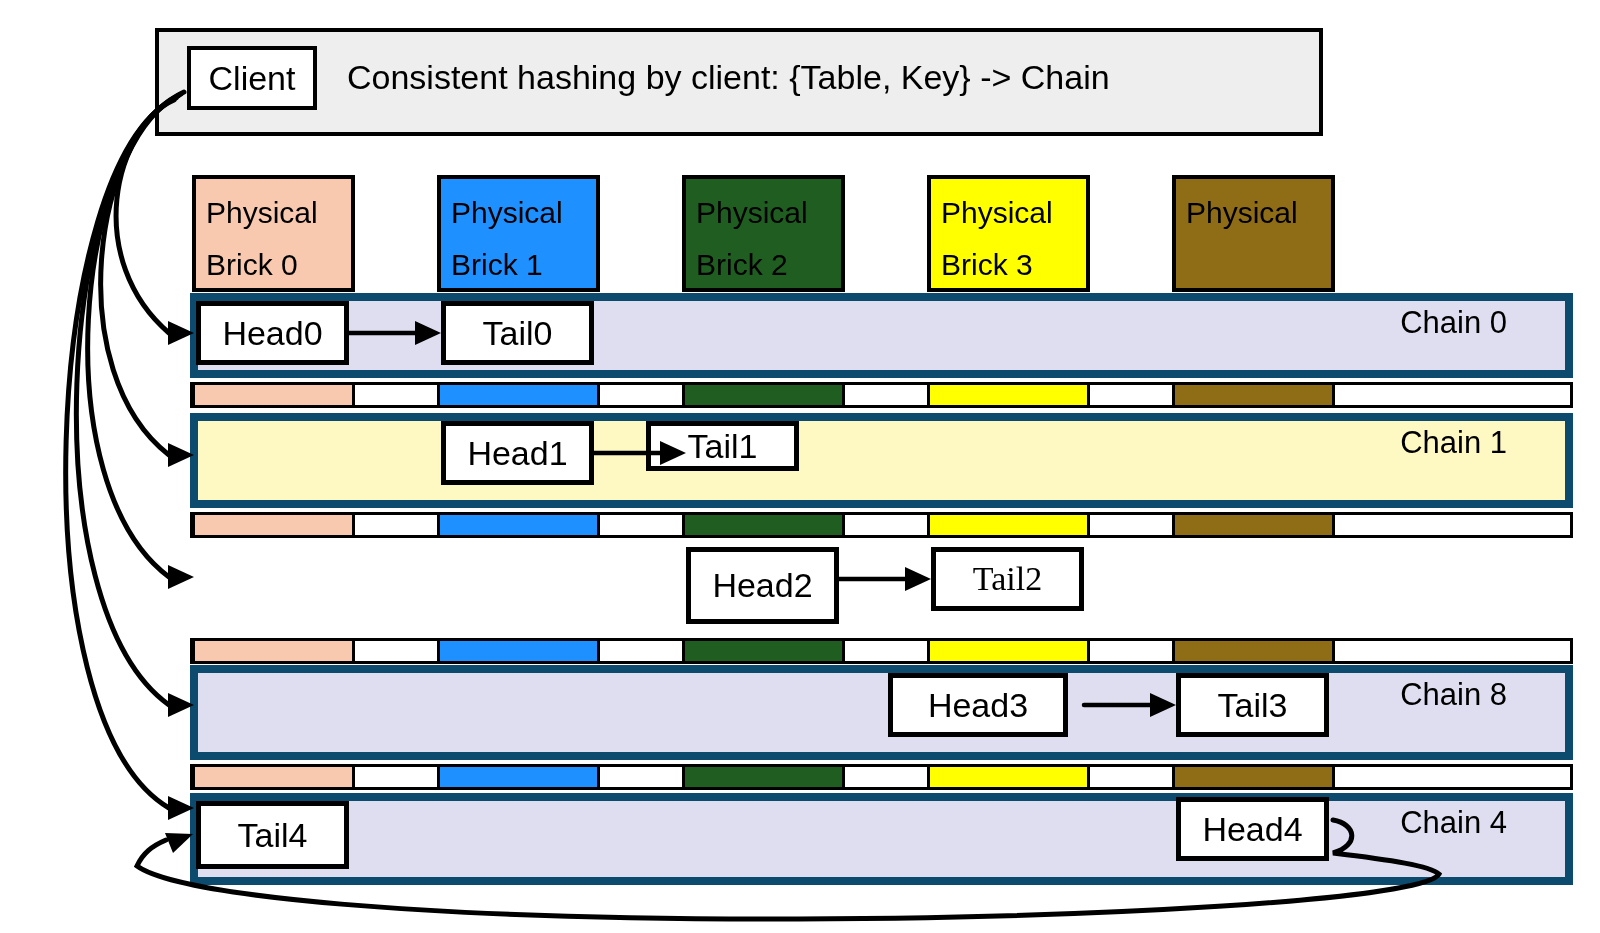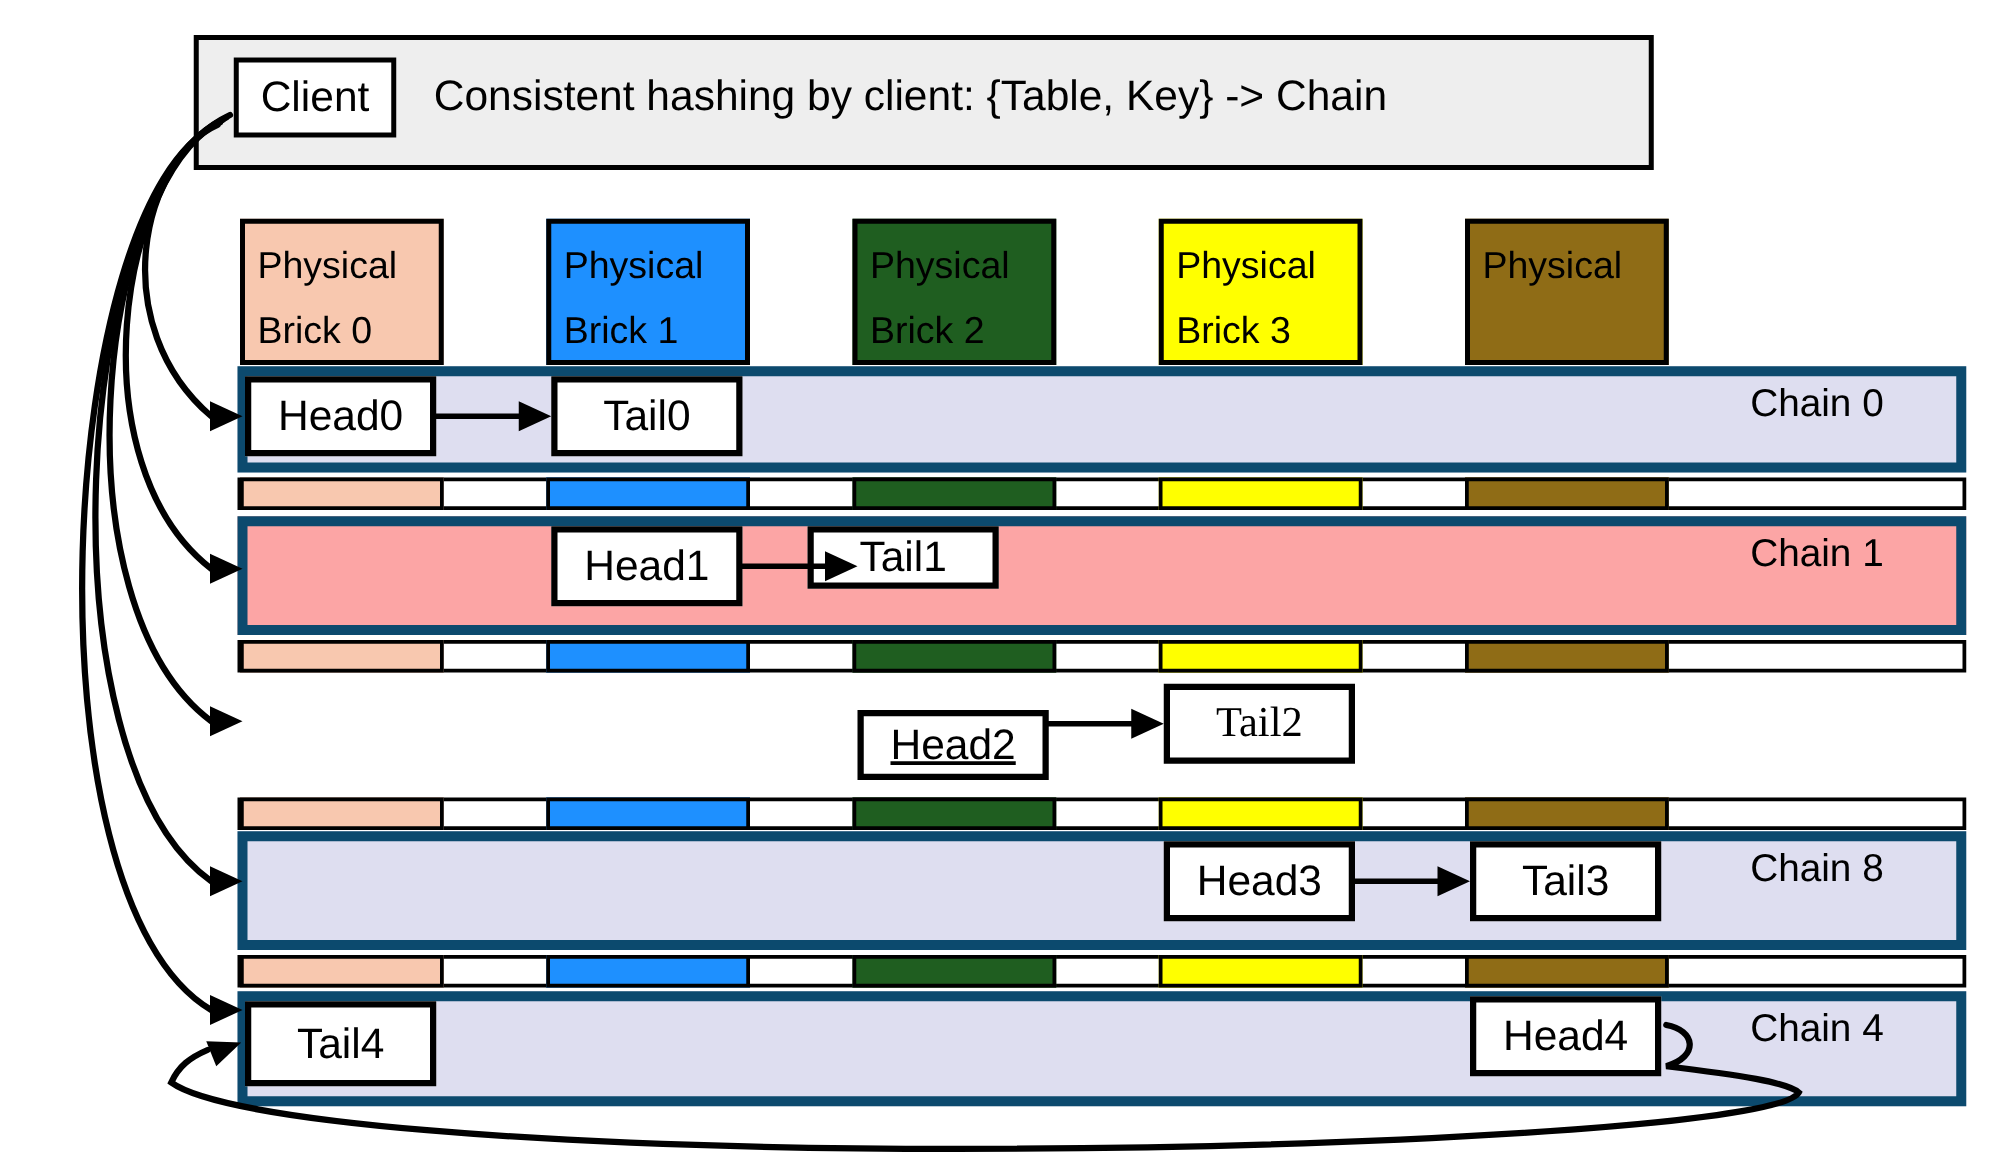--- a/index.html
+++ b/index.html
@@ -54,21 +54,21 @@
     <div>Physical</div>
     <div>Brick 3</div>
   </div>
   <div class="abs brick" style="left: 1172px; top: 175px; width: 163px; height: 117px; background-color: rgb(143, 108, 22);">
     <div>Physical</div>
   </div>
 
   <div class="abs chain-row" style="left: 190px; top: 293px; width: 1383px; height: 85px; background-color: rgb(222, 222, 240);">
     <span class="chain-label">Chain 0</span>
   </div>
-  <div class="abs chain-row" style="left: 190px; top: 413px; width: 1383px; height: 95px; background-color: #fca5a5;">
+  <div class="abs chain-row" style="left: 190px; top: 413px; width: 1383px; height: 95px; background-color: #fef9c3;">
     <span class="chain-label">Chain 1</span>
   </div>
   <div class="abs chain-row" style="left: 190px; top: 665px; width: 1383px; height: 95px; background-color: rgb(222, 222, 240);">
     <span class="chain-label">Chain 8</span>
   </div>
   <div class="abs chain-row" style="left: 190px; top: 793px; width: 1383px; height: 92px; background-color: rgb(222, 222, 240);">
     <span class="chain-label">Chain 4</span>
   </div>
 
   <div class="abs strip" style="left:190px;top:382px;width:1383px;height:26px;"></div>
@@ -96,23 +96,23 @@
   <div class="abs cell" style="left: 192px; top: 764px; width: 163px; height: 26px; background-color: rgb(248, 200, 175);"></div>
   <div class="abs cell" style="left: 437px; top: 764px; width: 163px; height: 26px; background-color: rgb(30, 144, 255);"></div>
   <div class="abs cell" style="left: 682px; top: 764px; width: 163px; height: 26px; background-color: rgb(31, 94, 32);"></div>
   <div class="abs cell" style="left: 927px; top: 764px; width: 163px; height: 26px; background-color: rgb(255, 255, 0);"></div>
   <div class="abs cell" style="left: 1172px; top: 764px; width: 163px; height: 26px; background-color: rgb(143, 108, 22);"></div>
 
   <div class="abs node" style="left:196px;top:301px;width:153px;height:64px;">Head0</div>
   <div class="abs node" style="left:441px;top:301px;width:153px;height:64px;">Tail0</div>
   <div class="abs node" style="left:441px;top:421px;width:153px;height:64px;">Head1</div>
   <div class="abs node" style="left:646px;top:421px;width:153px;height:50px;">Tail1</div>
-  <div class="abs node" style="left:686px;top:568px;width:153px;height:56px;text-decoration:underline;">Head2</div>
+  <div class="abs node" style="left:686px;top:547px;width:153px;height:77px;">Head2</div>
   <div class="abs node" style="left:931px;top:547px;width:153px;height:64px;font-family:Liberation Serif, serif;">Tail2</div>
-  <div class="abs node" style="left:931px;top:673px;width:153px;height:64px;">Head3</div>
+  <div class="abs node" style="left:888px;top:673px;width:180px;height:64px;">Head3</div>
   <div class="abs node" style="left:1176px;top:673px;width:153px;height:64px;">Tail3</div>
   <div class="abs node" style="left:1176px;top:797px;width:153px;height:64px;">Head4</div>
   <div class="abs node" style="left:196px;top:801px;width:153px;height:68px;">Tail4</div>
 
   <svg class="overlay" width="1600" height="933" viewBox="0 0 1600 933">
 
     <path class="ln" stroke-width="5" d="M 184 92 C 108 128, 86 262, 169 333"></path>
     <polygon points="194,333 168,321 168,345"></polygon>
     <path class="ln" stroke-width="5" d="M 181 94 C 92 138, 62 372, 169 455"></path>
     <polygon points="194,455 168,443 168,467"></polygon>

